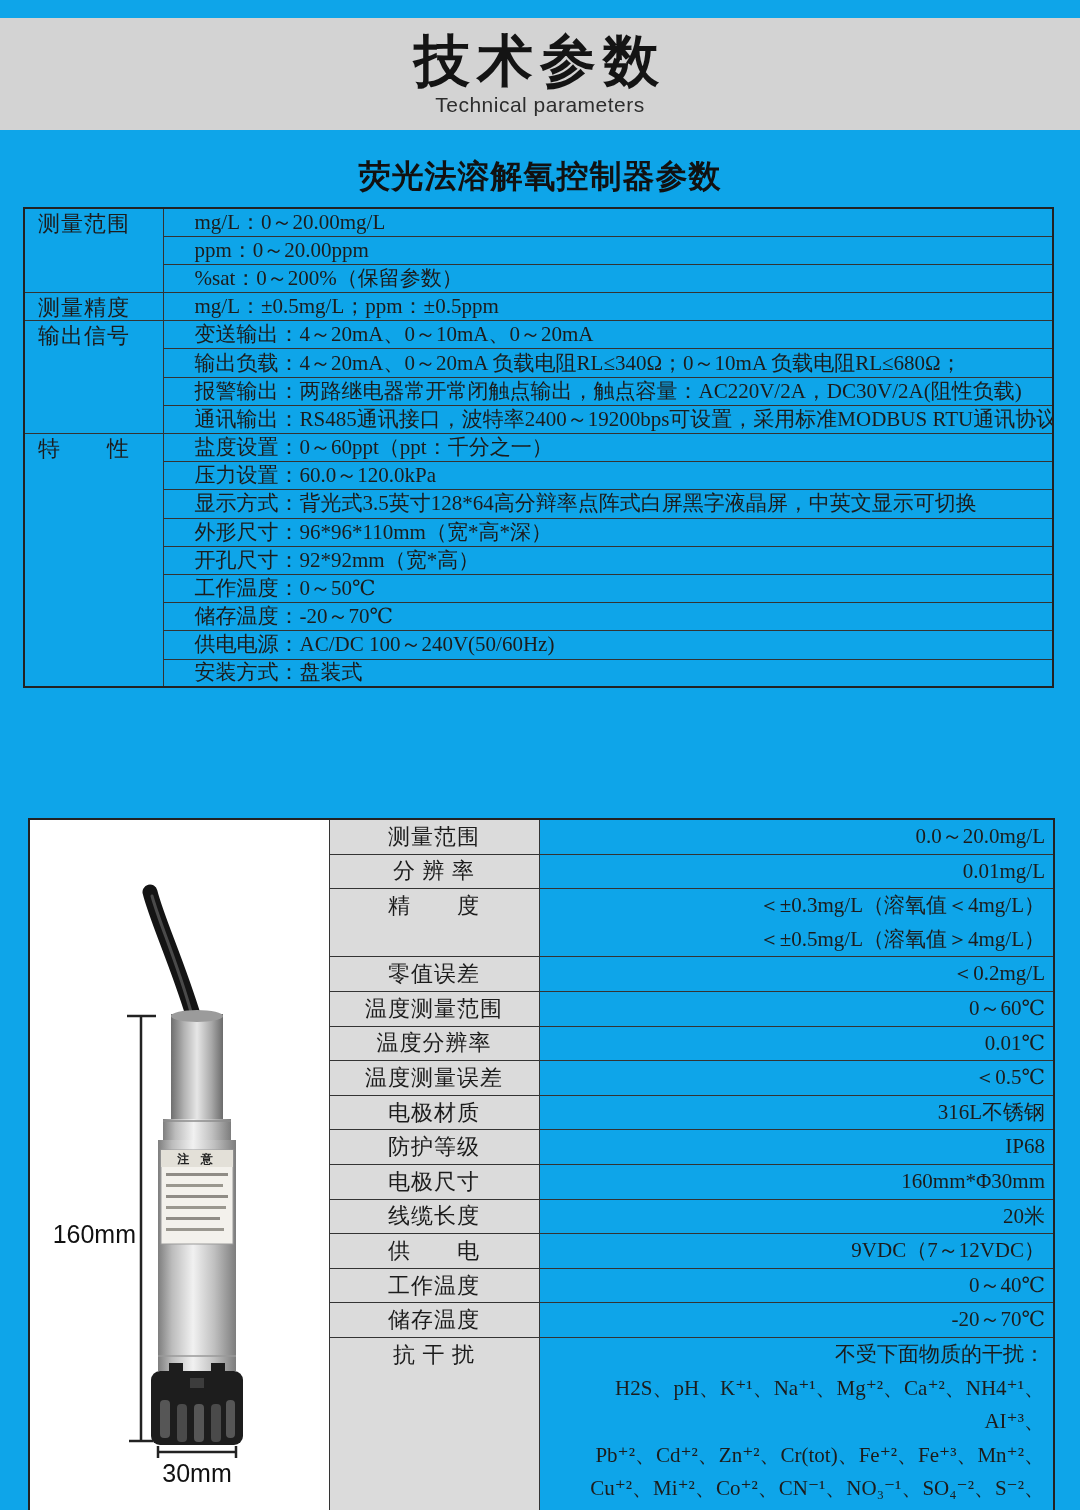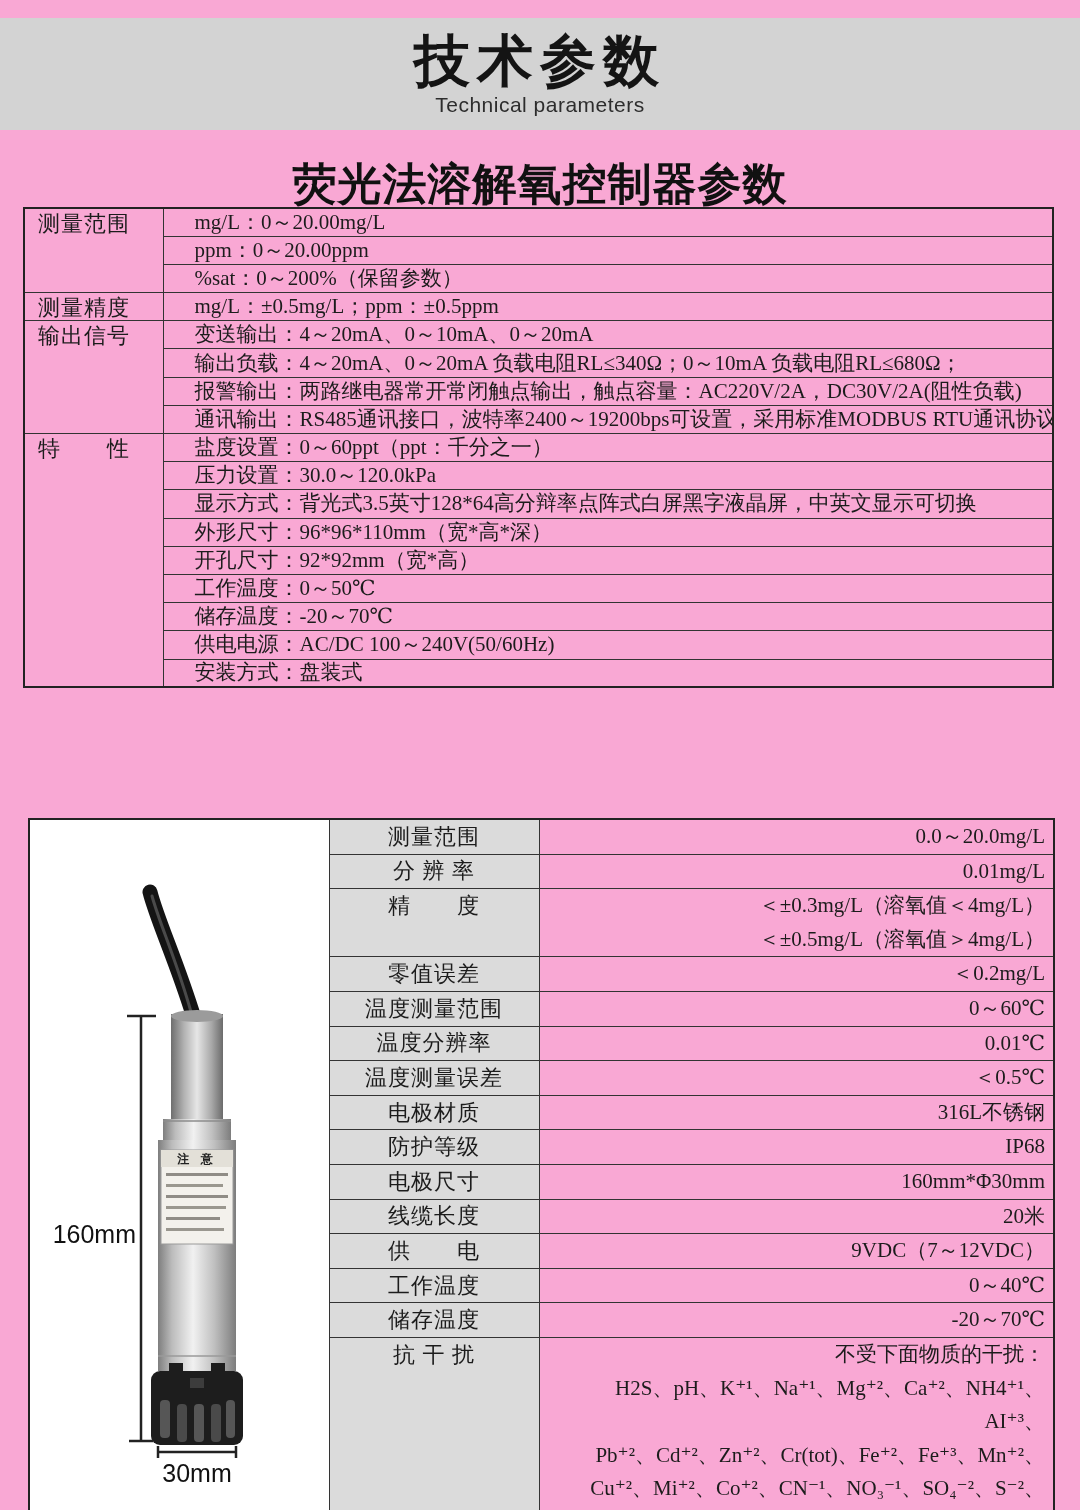--- a/index.html
+++ b/index.html
@@ -1,37 +1,37 @@
 <!DOCTYPE html>
 <html><head>
 <meta charset="utf-8">
 <style>
   html,body{margin:0;padding:0;background:#ffffff;}
   .page{
-    position:relative;width:1080px;height:1510px;background:#f9a8d4;overflow:hidden;
+    position:relative;width:1080px;height:1510px;background:#0ea5e9;overflow:hidden;
     font-family:"Liberation Serif","DejaVu Serif",serif;color:#1c1c1c;
   }
   
   .banner{
     position:absolute;left:0;top:18px;width:1080px;height:112px;background:#d3d3d3;
     display:flex;flex-direction:column;align-items:center;justify-content:center;
   }
   .banner h1{
     margin:0;font-family:"Liberation Sans","DejaVu Sans",sans-serif;
     font-size:56px;font-weight:700;letter-spacing:7px;color:#141414;line-height:62px;
   }
   .banner .sub{
     margin:0;font-family:"Liberation Sans","DejaVu Sans",sans-serif;
     font-size:21px;font-weight:400;color:#2d2d2d;letter-spacing:0.5px;line-height:26px;
   }
   
   .sec-title{
     position:absolute;left:0;width:1080px;text-align:center;
     font-family:"Liberation Sans","DejaVu Sans",sans-serif;
-    font-weight:700;font-size:44px;color:#111;letter-spacing:1px;
+    font-weight:700;font-size:32px;color:#111;letter-spacing:1px;
   }
   .sec-title.one{top:155px;}
   .sec-title.two{top:752px;}
   
   table{border-collapse:collapse;table-layout:fixed;}
   td{overflow:hidden;}
   
   .t1{
     position:absolute;left:23px;top:207px;width:1031px;
     border:2.5px solid #222;font-size:21px;
@@ -118,21 +118,21 @@
         <td class="val">报警输出：两路继电器常开常闭触点输出，触点容量：AC220V/2A，DC30V/2A(阻性负载)</td>
       </tr>
       <tr>
         <td class="val">通讯输出：RS485通讯接口，波特率2400～19200bps可设置，采用标准MODBUS RTU通讯协议</td>
       </tr>
       <tr>
         <td class="lab" rowspan="9">特　　性</td>
         <td class="val">盐度设置：0～60ppt（ppt：千分之一）</td>
       </tr>
       <tr>
-        <td class="val">压力设置：30.0～120.0kPa</td>
+        <td class="val">压力设置：60.0～120.0kPa</td>
       </tr>
       <tr>
         <td class="val">显示方式：背光式3.5英寸128*64高分辩率点阵式白屏黑字液晶屏，中英文显示可切换</td>
       </tr>
       <tr>
         <td class="val">外形尺寸：96*96*110mm（宽*高*深）</td>
       </tr>
       <tr>
         <td class="val">开孔尺寸：92*92mm（宽*高）</td>
       </tr>

